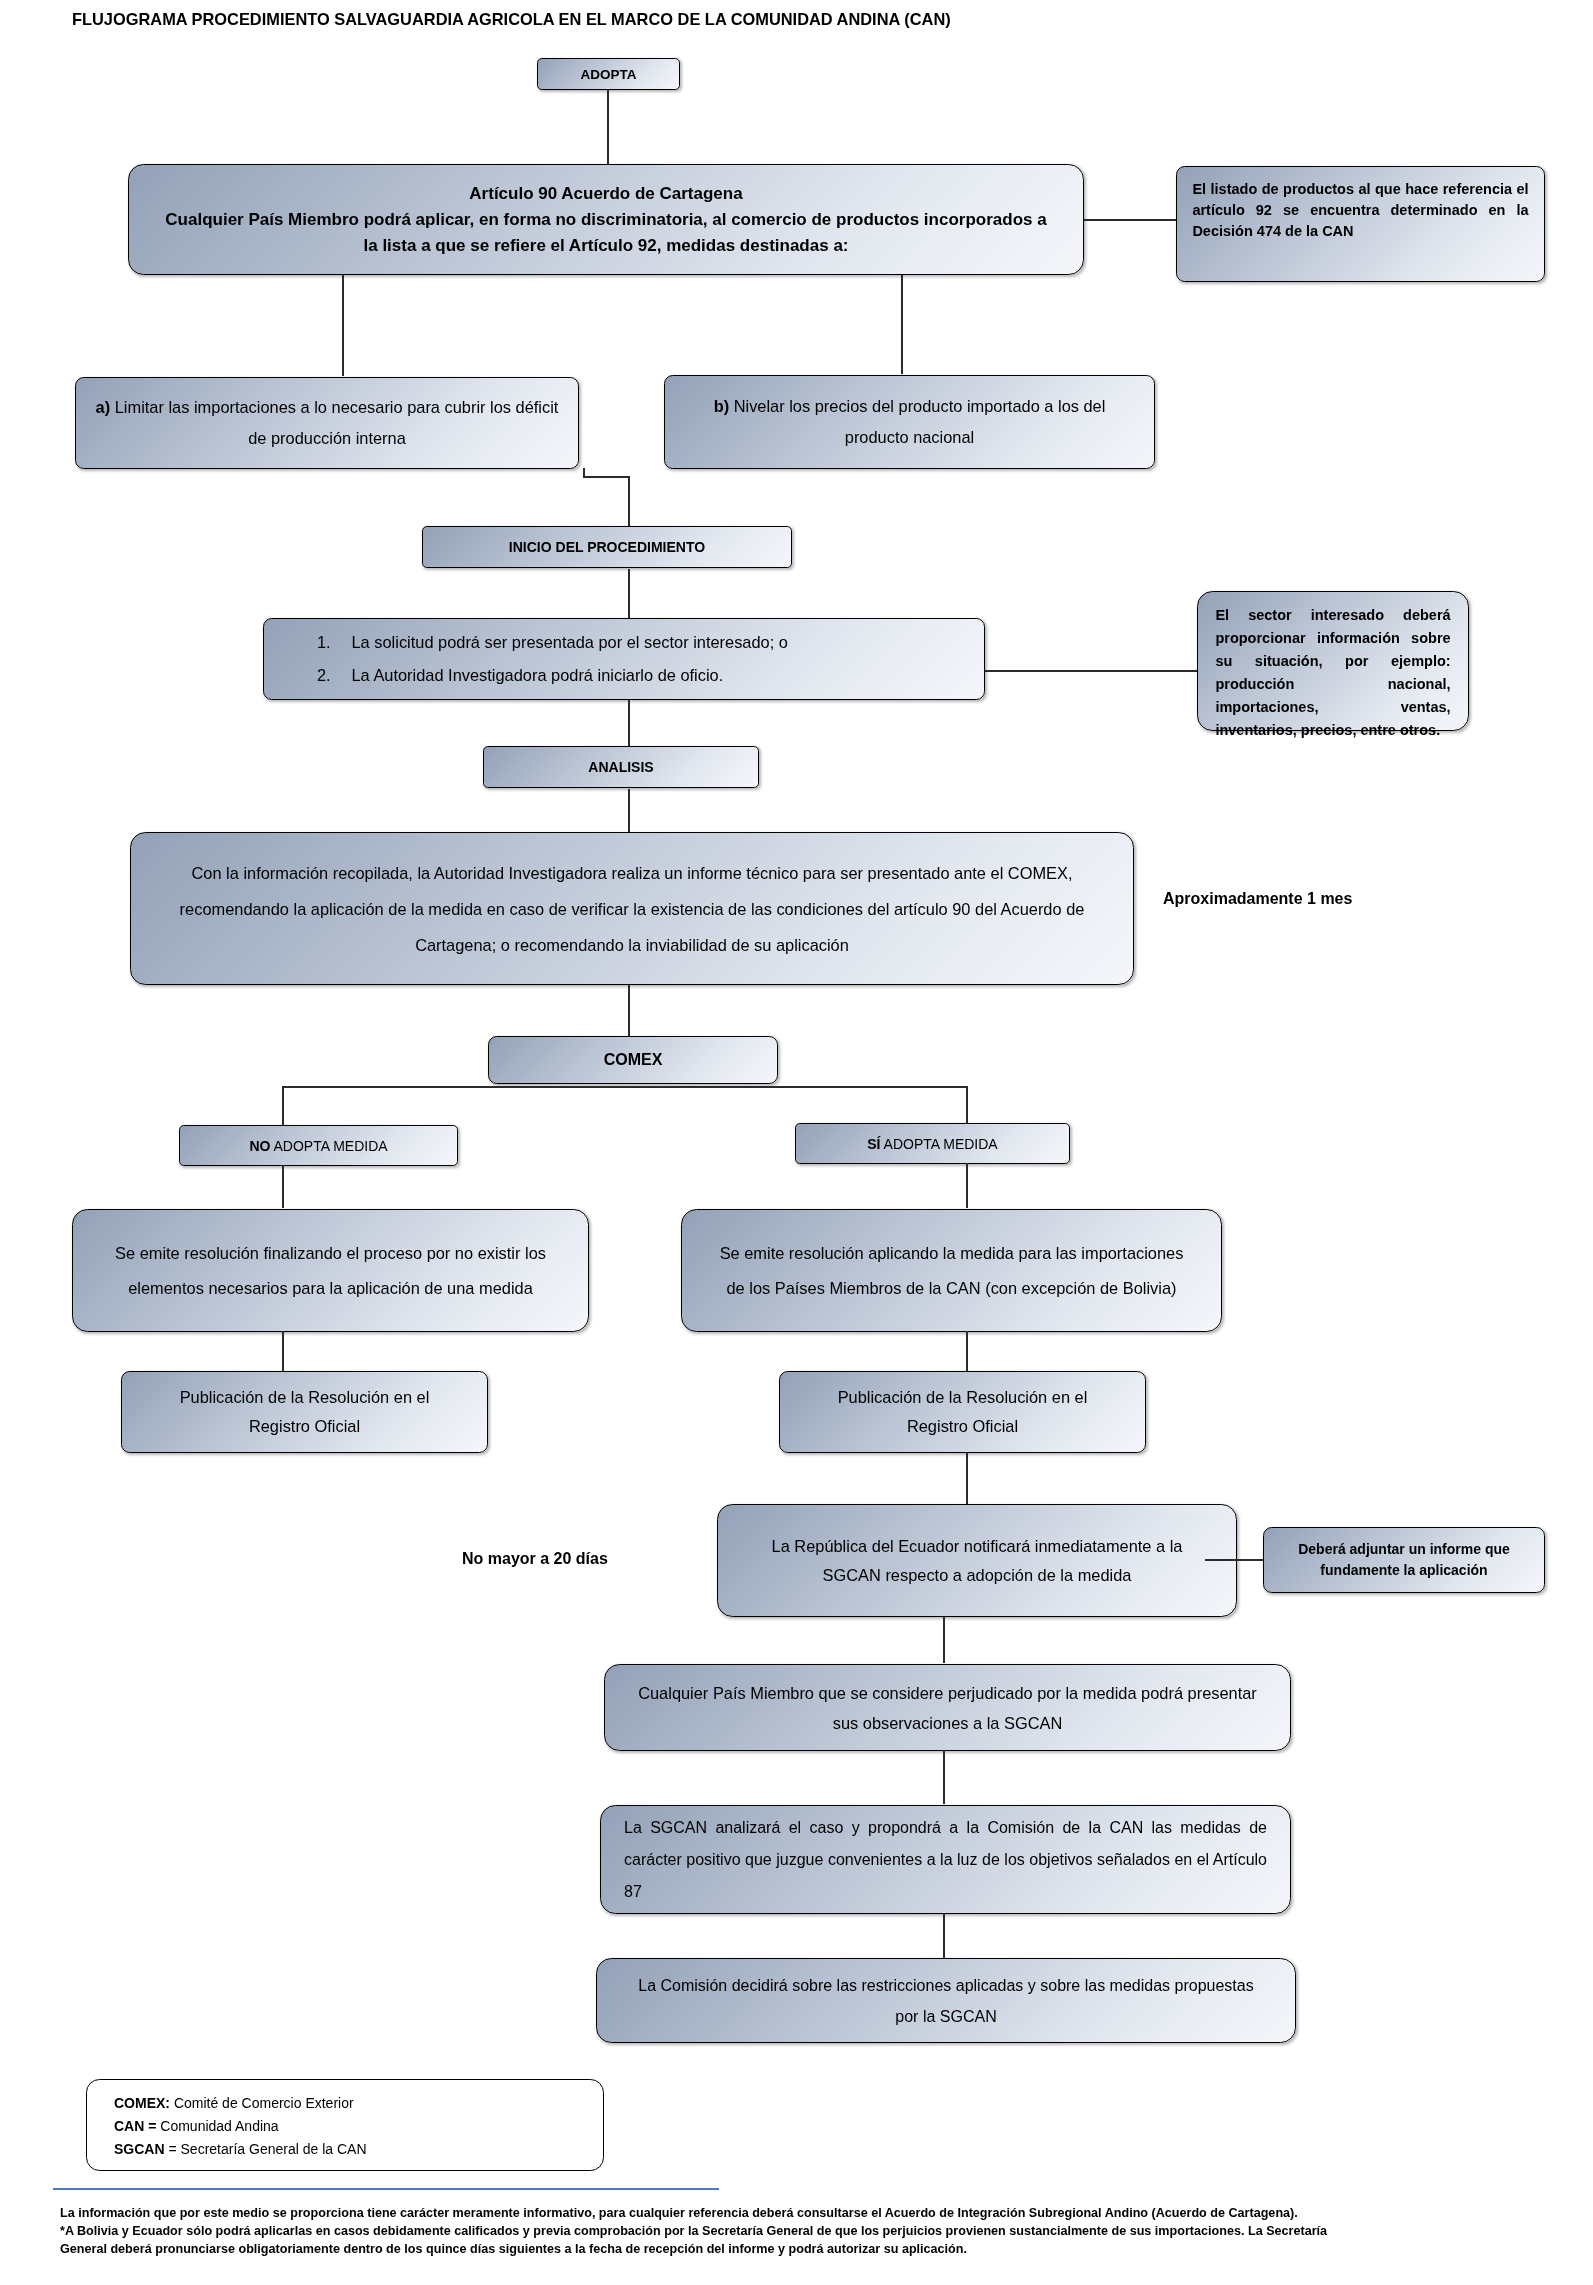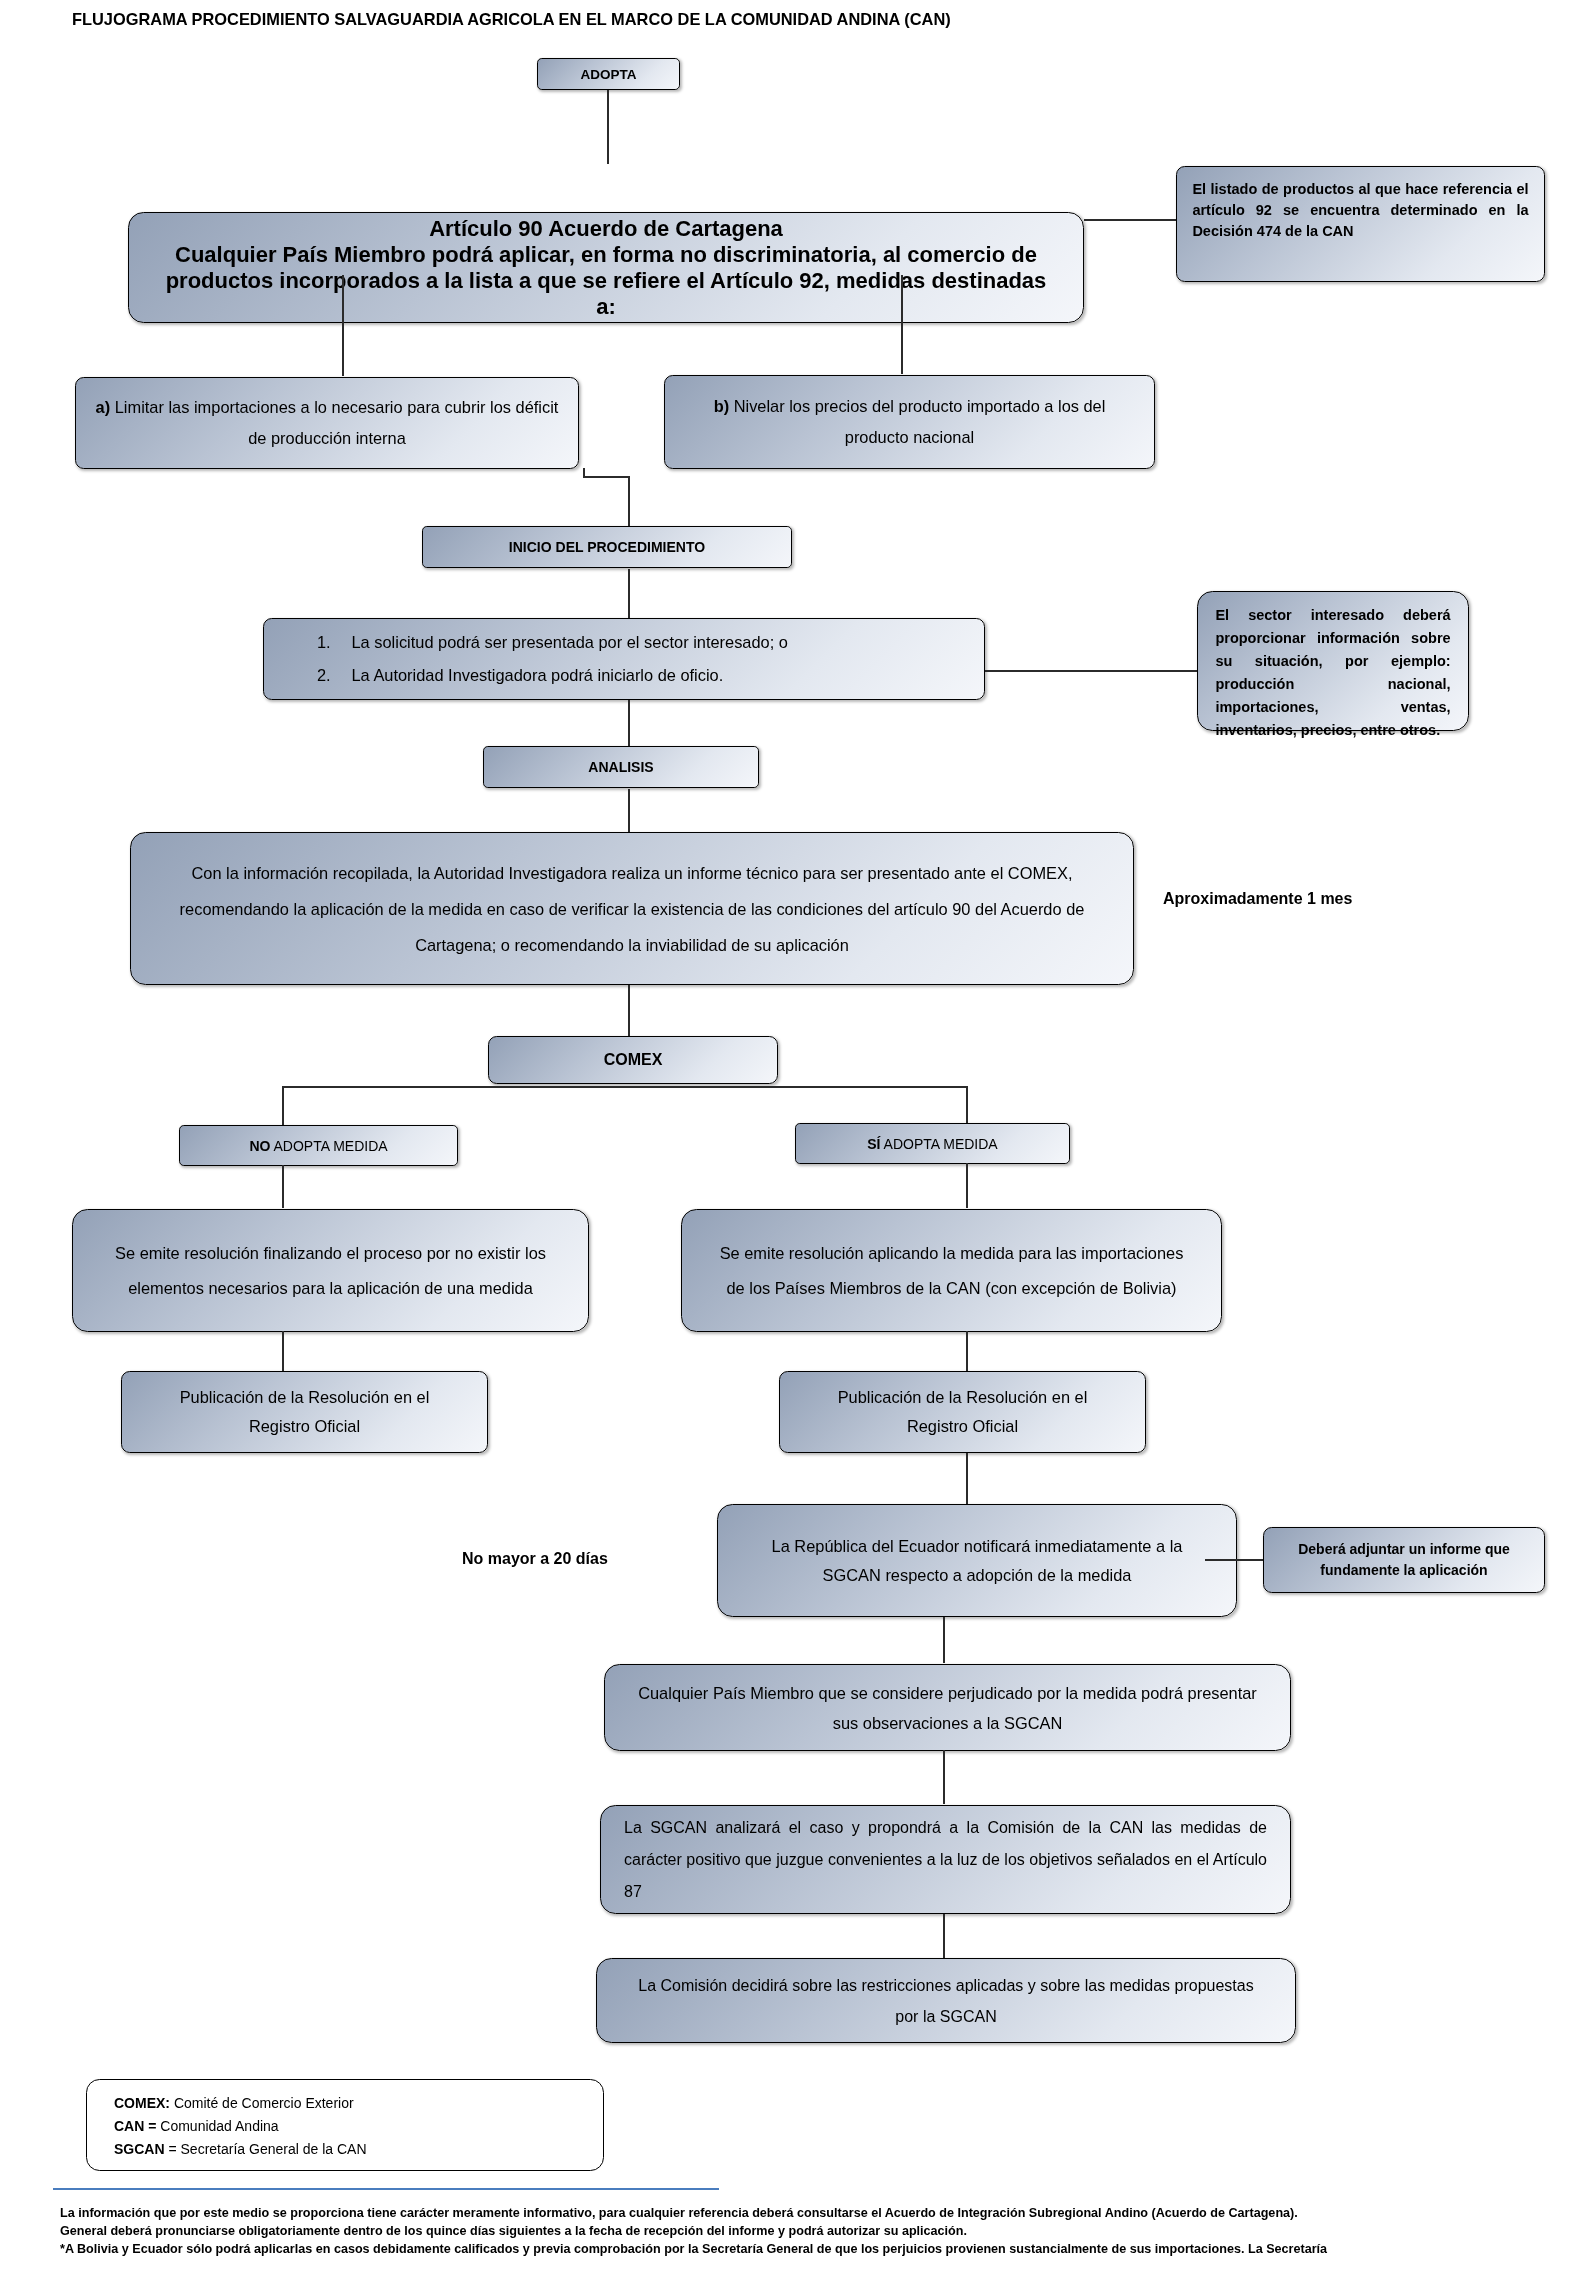--- a/index.html
+++ b/index.html
@@ -41,21 +41,21 @@
 
 <div id="page">
 
   <div id="title">FLUJOGRAMA PROCEDIMIENTO SALVAGUARDIA AGRICOLA EN EL MARCO DE LA COMUNIDAD ANDINA (CAN)</div>
 
   <div class="box r4 center" style="left:537px;top:58px;width:143px;height:32px;font-size:13.5px;font-weight:bold;">
     <span>ADOPTA</span>
   </div>
   <div class="line" style="left:607px;top:90px;width:1.9px;height:74px;"></div>
 
-  <div class="box r14 center" style="left:128px;top:164px;width:956px;height:111px;font-size:22px;font-weight:bold;line-height:26px;padding:24px 29px;margin-top:48px;">
+  <div class="box r14 center" style="left:128px;top:164px;width:956px;height:111px;font-size:17px;font-weight:bold;line-height:26px;padding:24px 29px;">
     <div>Artículo 90 Acuerdo de Cartagena</div>
     <div>Cualquier País Miembro podrá aplicar, en forma no discriminatoria, al comercio de productos incorporados a la lista a que se refiere el Artículo 92, medidas destinadas a:</div>
   </div>
   <div class="line" style="left:1084px;top:219px;width:92px;height:1.9px;"></div>
 
   <div class="box r8 jus" style="left:1176px;top:166px;width:369px;height:116px;font-size:14.5px;font-weight:bold;line-height:21px;padding:11.6px 15.4px;">
     <span>El listado de productos al que hace referencia el artículo 92 se encuentra determinado en la Decisión 474 de la CAN</span>
   </div>
 
   <div class="line" style="left:342px;top:275px;width:1.9px;height:101px;"></div>
@@ -188,18 +188,18 @@
       <span class="b">CAN =</span><span> Comunidad Andina</span>
     </div>
     <div class="leg-line">
       <span class="b">SGCAN</span><span> = Secretaría General de la CAN</span>
     </div>
   </div>
 
   <div id="rule"></div>
   <div id="footer">
     <div>La información que por este medio se proporciona tiene carácter meramente informativo, para cualquier referencia deberá consultarse el Acuerdo de Integración Subregional Andino (Acuerdo de Cartagena).</div>
+    <div>*A Bolivia y Ecuador sólo podrá aplicarlas en casos debidamente calificados y previa comprobación por la Secretaría General de que los perjuicios provienen sustancialmente de sus importaciones. La Secretaría</div>
     <div>General deberá pronunciarse obligatoriamente dentro de los quince días siguientes a la fecha de recepción del informe y podrá autorizar su aplicación.</div>
-    <div>*A Bolivia y Ecuador sólo podrá aplicarlas en casos debidamente calificados y previa comprobación por la Secretaría General de que los perjuicios provienen sustancialmente de sus importaciones. La Secretaría</div>
   </div>
 
 </div>
 
 
 </body></html>

